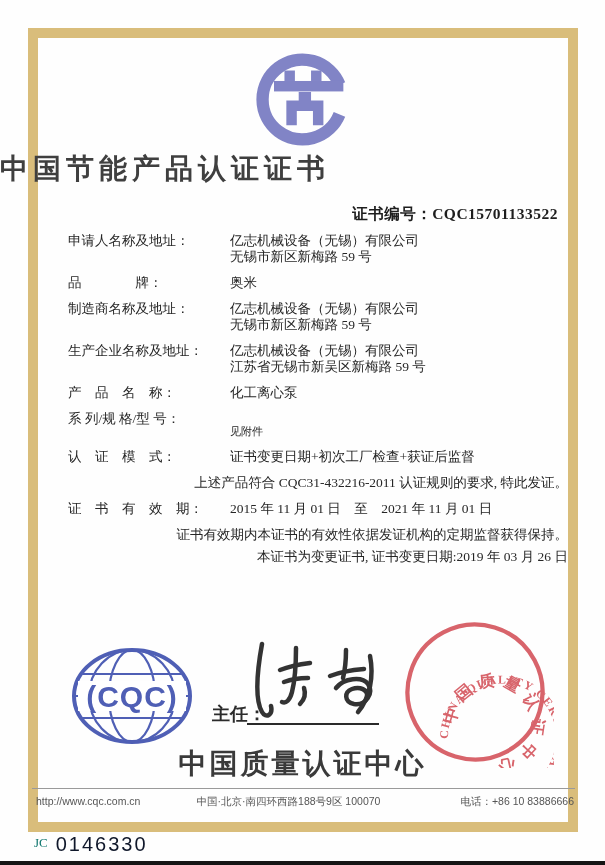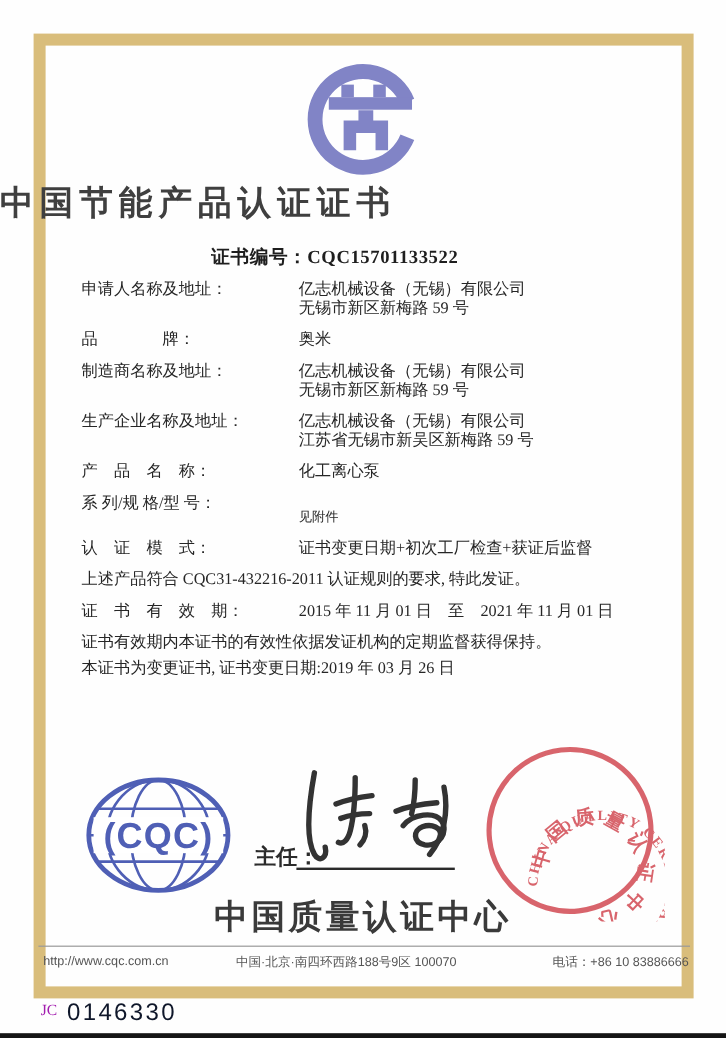--- a/index.html
+++ b/index.html
@@ -7,50 +7,50 @@
        font-family:"Liberation Serif","DejaVu Serif",serif;color:#222;}
   
   .frame{position:absolute;left:28px;top:28px;width:550px;height:804px;
          border:10px solid #d9bd7b;box-sizing:border-box;pointer-events:none;}
   
   .emblem{position:absolute;left:255px;top:52px;width:95px;height:95px;}
   
   .title{position:absolute;left:0;top:150px;width:605px;
          font-family:"Liberation Sans","DejaVu Sans",sans-serif;
          font-size:28px;font-weight:600;letter-spacing:5px;color:#3f3f3f;}
-  .certno{position:absolute;left:0;top:204px;width:558px;text-align:center;
+  .certno{position:absolute;left:0;top:204px;width:558px;text-align:right;
           font-size:15.5px;font-weight:bold;color:#1e1e1e;letter-spacing:0.5px;}
   
   .fields{position:absolute;left:68px;top:233px;width:500px;font-size:13.5px;line-height:16px;color:#262626;}
-  .row{display:flex;margin-bottom:10px;gap:19px;}
+  .row{display:flex;margin-bottom:10px;}
   .row.twoline{margin-bottom:10px;}
   .lbl{width:162px;flex:none;}
   .val{flex:1;}
   .val-small{font-size:11px;line-height:16px;margin-top:12px;}
-  .para{margin-bottom:10px;}
+  .para{margin-bottom:10px;text-align:right;}
   .para.tight{margin-bottom:6px;}
   
   .cqc-logo{position:absolute;left:70px;top:646px;width:125px;height:100px;}
   .director{position:absolute;left:212px;top:702px;font-size:18px;font-weight:bold;color:#2b2b2b;}
   .signature{position:absolute;left:246px;top:636px;width:140px;height:90px;}
   .sig-line{position:absolute;left:247px;top:723px;width:132px;height:1.5px;background:#2a2a2a;}
   .stamp{position:absolute;left:396px;top:616px;width:158px;height:152px;}
   .issuer{position:absolute;left:0;top:745px;width:605px;text-align:center;
           font-family:"Liberation Sans","DejaVu Sans",sans-serif;
           font-size:28px;font-weight:600;letter-spacing:3px;color:#3a3a3a;}
   
   .footer-rule{position:absolute;left:32px;top:788px;width:543px;height:1px;background:#9a9a9a;}
   .footer{position:absolute;left:0;top:795px;width:605px;font-size:10.5px;color:#555;
           font-family:"Liberation Sans","DejaVu Sans",sans-serif;}
   .footer .url{position:absolute;left:36px;top:0;}
   .footer .addr{position:absolute;left:0;top:0;width:577px;text-align:center;}
   .footer .phone{position:absolute;right:31px;top:0;}
   
   .serial{position:absolute;left:34px;top:833px;color:#c94952;white-space:nowrap;}
-  .serial .jc{font-size:13px;font-family:"Liberation Serif",serif;color:#a21caf;margin-right:8px;vertical-align:4px;}
+  .serial .jc{font-size:13px;font-family:"Liberation Serif",serif;color:#0f766e;margin-right:8px;vertical-align:4px;}
   .serial .num{font-size:20px;font-family:Liberation Sans, sans-serif;
                letter-spacing:2px;color:#0f172a;}
   .scan-edge{position:absolute;left:0;bottom:0;width:605px;height:4px;background:#151515;}
 </style>
 </head>
 <body>
 
 <div class="frame"></div>
 
 <svg class="emblem" viewBox="0 0 100 100">

